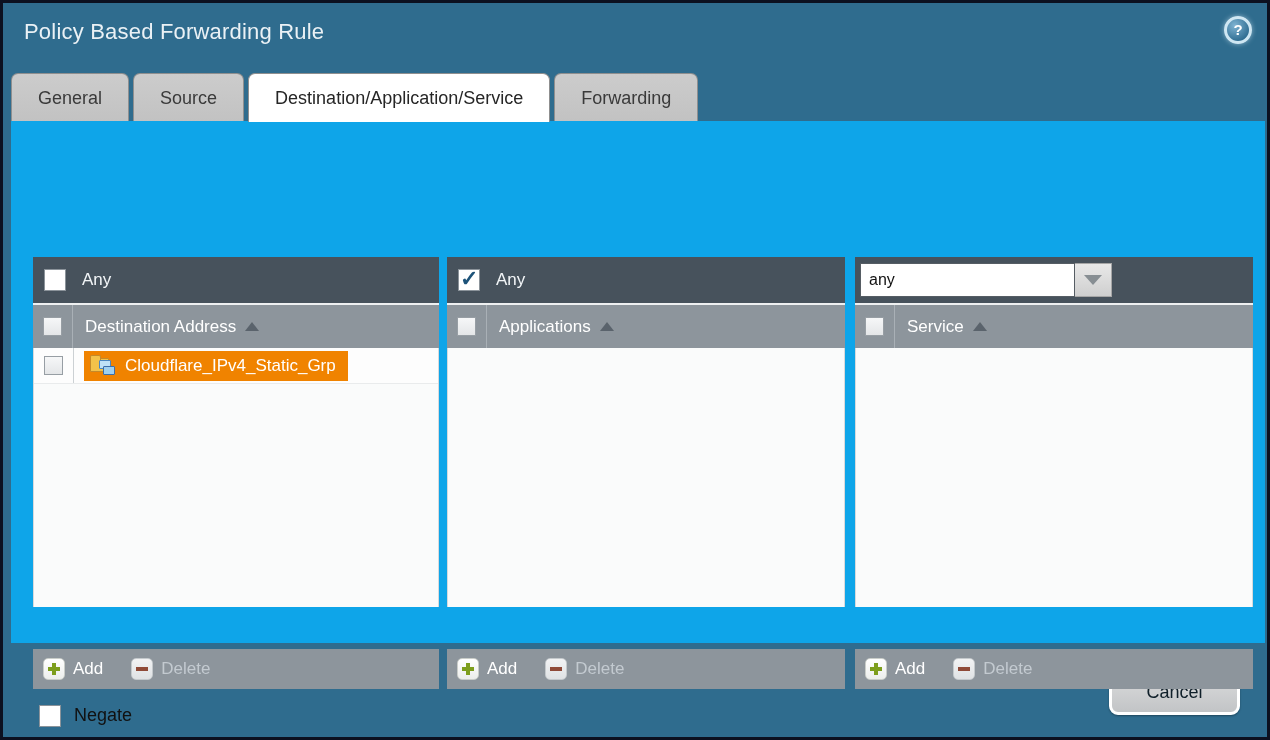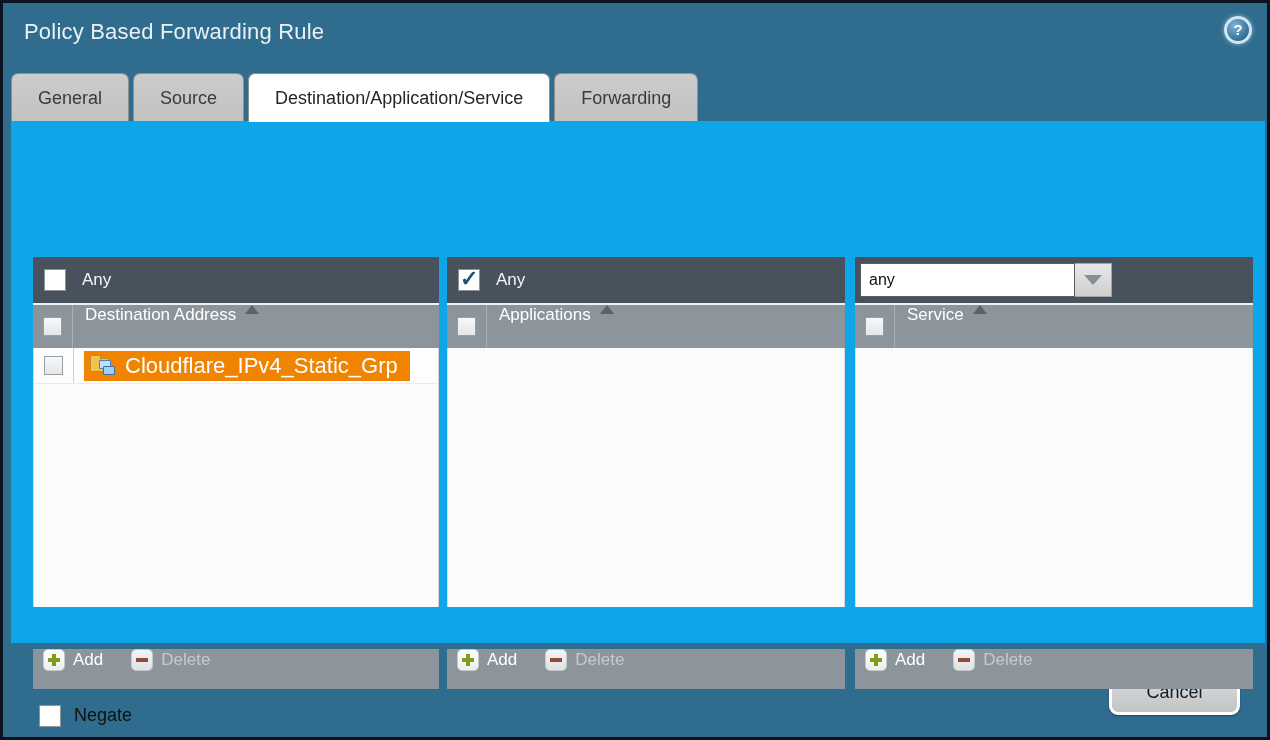--- a/index.html
+++ b/index.html
@@ -27,44 +27,44 @@
 
   
   .col { position:absolute; top:136px; height:432px; display:flex; flex-direction:column; }
   .col-dest { left:22px;  width:406px; }
   .col-apps { left:436px; width:398px; }
   .col-svc  { left:844px; width:398px; }
 
   .any-bar { height:46px; background:#47525c; display:flex; align-items:center; padding-left:11px; flex:0 0 auto; }
   .any-label { color:#f2f5f7; font-size:17px; margin-left:16px; }
 
-  .col-head { height:45px; background:#8d959c; border-top:2px solid #eef0f1; display:flex; align-items:flex-start; flex:0 0 auto; }
+  .col-head { height:45px; background:#8d959c; border-top:2px solid #eef0f1; display:flex; align-items:center; flex:0 0 auto; }
   .head-gutter { width:40px; align-self:stretch; display:flex; align-items:center; justify-content:center;
                  border-right:1px solid #a9b0b6; flex:0 0 auto; }
   .head-label { color:#ffffff; font-size:17px; margin-left:12px; }
   .sort-asc { width:0; height:0; border-left:7px solid transparent; border-right:7px solid transparent;
               border-bottom:9px solid #5a636c; margin-left:9px; }
 
   .col-body { flex:1 1 auto; background:#fafbfb; border-left:1px solid #d7dadc; border-right:1px solid #d7dadc; overflow:hidden; }
   .row { height:36px; display:flex; align-items:center; background:#fdfdfd; border-bottom:1px solid #e9ebec; }
   .row-gutter { width:40px; align-self:stretch; display:flex; align-items:center; justify-content:center;
                 border-right:1px solid #ccd1d4; flex:0 0 auto; }
   .obj-chip { display:flex; align-items:center; margin-left:10px; background:#f08300; color:#ffffff;
-              font-size:22px; height:30px; padding:0 12px 0 6px; cursor:pointer; }
+              font-size:17px; height:30px; padding:0 12px 0 6px; cursor:pointer; }
   .grp-icon { position:relative; width:26px; height:20px; margin-right:9px; flex:0 0 auto; }
   .grp-folder { position:absolute; left:0; top:2px; width:19px; height:14px; background:#f3c24a;
                 border:1px solid #c3892b; border-radius:1px; }
   .grp-folder:before { content:""; position:absolute; left:-1px; top:-4px; width:9px; height:4px;
                        background:#f3c24a; border:1px solid #c3892b; border-bottom:none; border-radius:2px 2px 0 0; }
   .grp-pc1 { position:absolute; left:9px; top:4px; width:12px; height:9px; background:#bfe1f6;
              border:1px solid #4a86c0; border-radius:1px; }
   .grp-pc2 { position:absolute; left:13px; top:10px; width:12px; height:9px; background:#9fd0ef;
              border:1px solid #3c6ea8; border-radius:1px; }
 
-  .col-foot { height:40px; background:#8d959c; display:flex; align-items:flex-start; padding-left:10px; gap:28px; flex:0 0 auto;margin-top:42px; }
+  .col-foot { height:40px; background:#8d959c; display:flex; align-items:center; padding-left:10px; gap:28px; flex:0 0 auto;margin-top:42px; }
   .foot-btn { display:flex; align-items:center; cursor:pointer; }
   .foot-btn.disabled { cursor:default; }
   .ico-box { width:22px; height:22px; border-radius:5px; background:linear-gradient(#ffffff,#eceeec);
              border:1px solid #c9cdc9; position:relative; flex:0 0 auto; }
   .ico-box.minus { background:linear-gradient(#f2f3f4,#dfe2e4); border-color:#c4c9cc; }
   .plus-glyph:before { content:""; position:absolute; left:4px; top:8px; width:12px; height:4px; background:#7d9e1d; }
   .plus-glyph:after  { content:""; position:absolute; left:8px; top:4px; width:4px; height:12px; background:#7d9e1d; }
   .minus-glyph:before { content:""; position:absolute; left:4px; top:8px; width:12px; height:4px; background:#8f4a38; }
   .foot-label { color:#ffffff; font-size:17px; margin-left:8px; }
   .foot-label.disabled { color:#c3cad0; }

